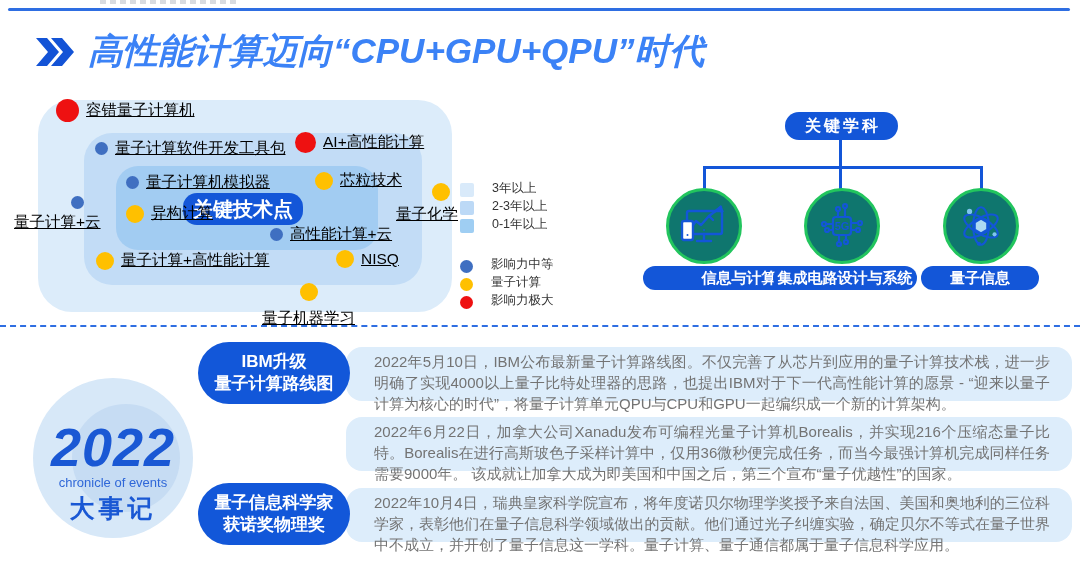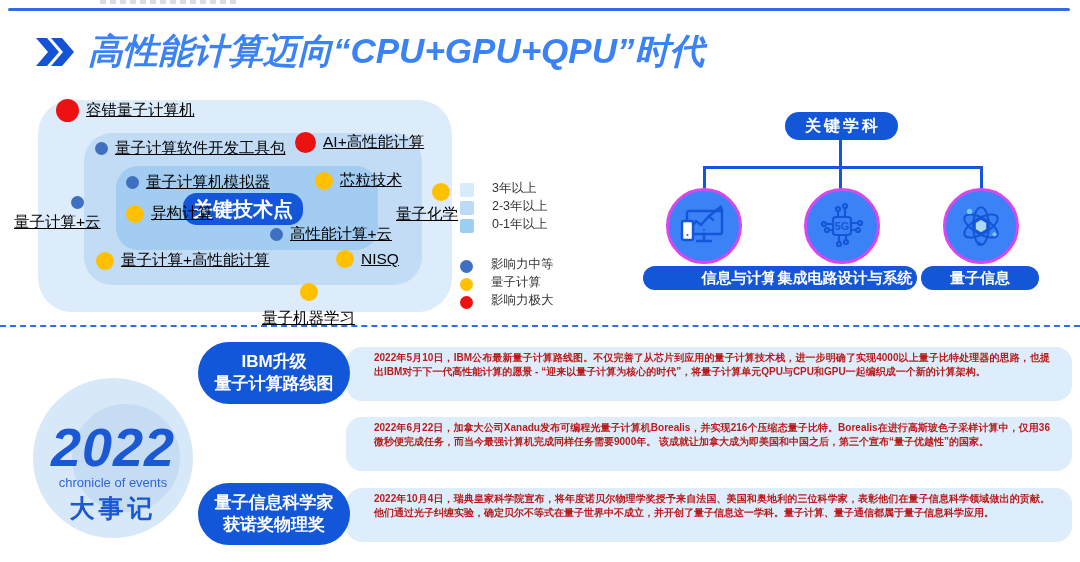--- a/index.html
+++ b/index.html
@@ -37,42 +37,42 @@
   .legend{left:460px;top:183px;width:150px;font-size:12.5px;color:#333;}
   .lg-row{display:flex;align-items:flex-end;gap:18px;margin-bottom:4px;height:14px;}
   .sq{width:14px;height:14px;border-radius:2px;flex:0 0 auto;}
   .lg-gap{height:22px;}
   .lg-dot{width:13px;height:13px;border-radius:50%;flex:0 0 auto;}
 
   
   .disc-pill{left:785px;top:112px;width:110px;height:28px;background:#1356d8;border-radius:16px;
     color:#fff;font-weight:bold;font-size:16px;letter-spacing:3px;display:flex;align-items:center;justify-content:center;white-space:nowrap;padding-left:3px;}
   .conn{position:absolute;background:#1356d8;}
-  .circle{position:absolute;width:76px;height:76px;border-radius:50%;background:#3b82f6;border:3px solid #d946ef;
+  .circle{position:absolute;width:76px;height:76px;border-radius:50%;background:#0f766e;border:3px solid #22c55e;
     display:flex;align-items:center;justify-content:center;box-sizing:border-box;}
   .disc-label{position:absolute;height:24px;background:#1356d8;border-radius:13px;color:#fff;font-weight:bold;
     font-size:15px;display:flex;align-items:center;justify-content:center;white-space:nowrap;top:266px;}
 
   
   .sep{left:0;right:0;top:325px;border-top:2px dashed #2e6ee2;}
 
   
   .yr-circle{left:33px;top:378px;width:160px;height:160px;border-radius:50%;background:#d7e8f8;}
   .yr-circle-in{left:72px;top:404px;width:108px;height:108px;border-radius:50%;background:#c6dcf3;}
   .yr-text{left:33px;top:388px;width:160px;text-align:center;color:#1a58d4;}
   .yr-num{font-size:54px;font-weight:900;font-style:italic;line-height:1;letter-spacing:1px;margin-top:32px;}
   .yr-sub{font-size:13px;color:#2f67d8;margin-top:1px;}
   .yr-head{font-size:25px;font-weight:900;margin-top:2px;letter-spacing:4px;}
 
   .ev-row{position:absolute;left:198px;right:8px;height:62px;}
   .ev-bar{position:absolute;left:148px;top:5px;right:0;height:54px;background:#ddedfb;border-radius:16px;}
   .ev-pill{position:absolute;left:0;top:0;width:152px;height:62px;background:#1257d9;border-radius:31px;
     color:#fff;font-weight:bold;font-size:17px;line-height:1.3;display:flex;flex-direction:column;
     align-items:center;justify-content:center;white-space:nowrap;}
-  .ev-text{position:absolute;left:176px;right:22px;top:9px;font-size:10px;line-height:1.4;color:#b91c1c;text-align:justify;font-weight:bold;}
+  .ev-text{position:absolute;left:176px;right:22px;top:9px;font-size:15px;line-height:1.4;color:#737373;text-align:justify;}
   .r1{top:342px;} .r2{top:412px;} .r3{top:483px;}
 
   svg{display:block;}
 </style>
 </head>
 <body>
 
 <div id="app">
 
   <div class="abs top-crop"></div>

